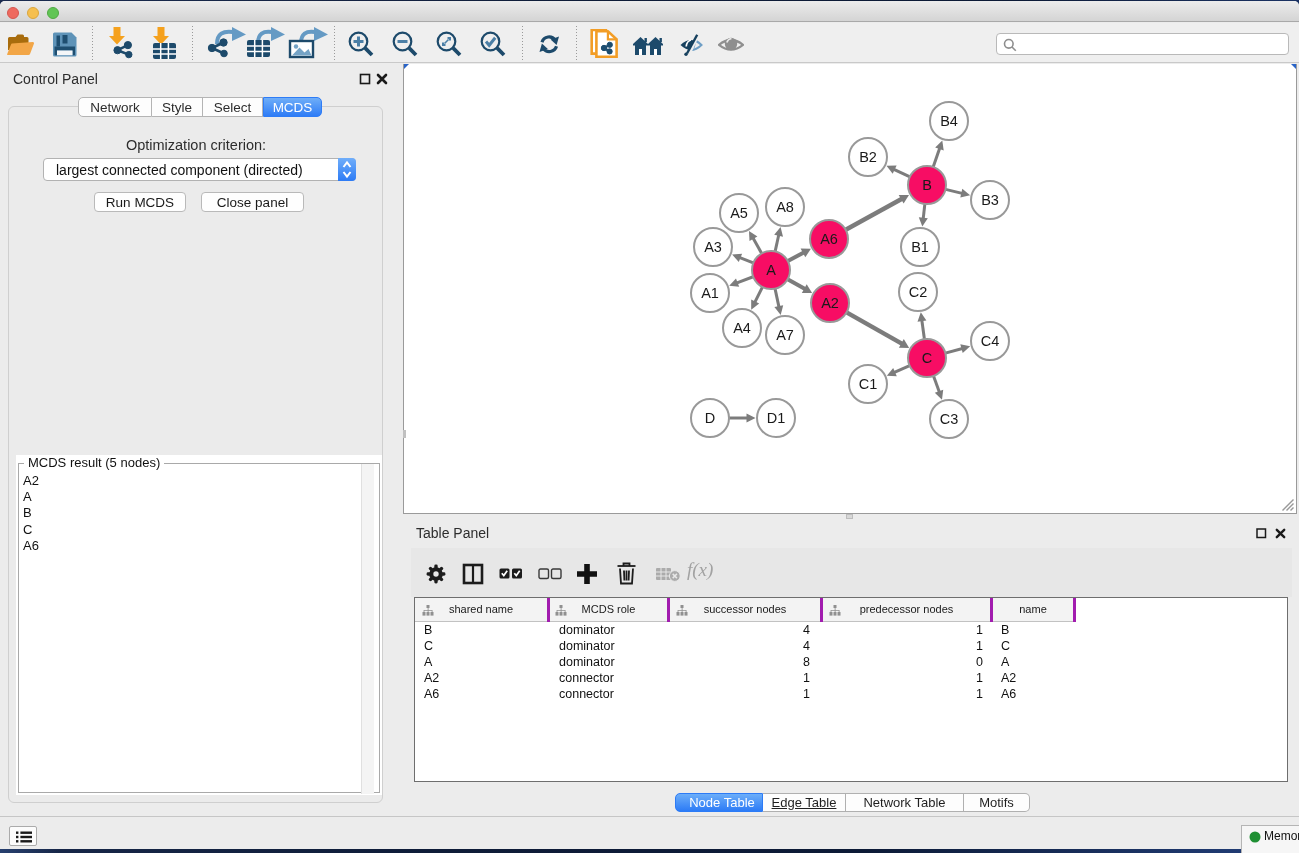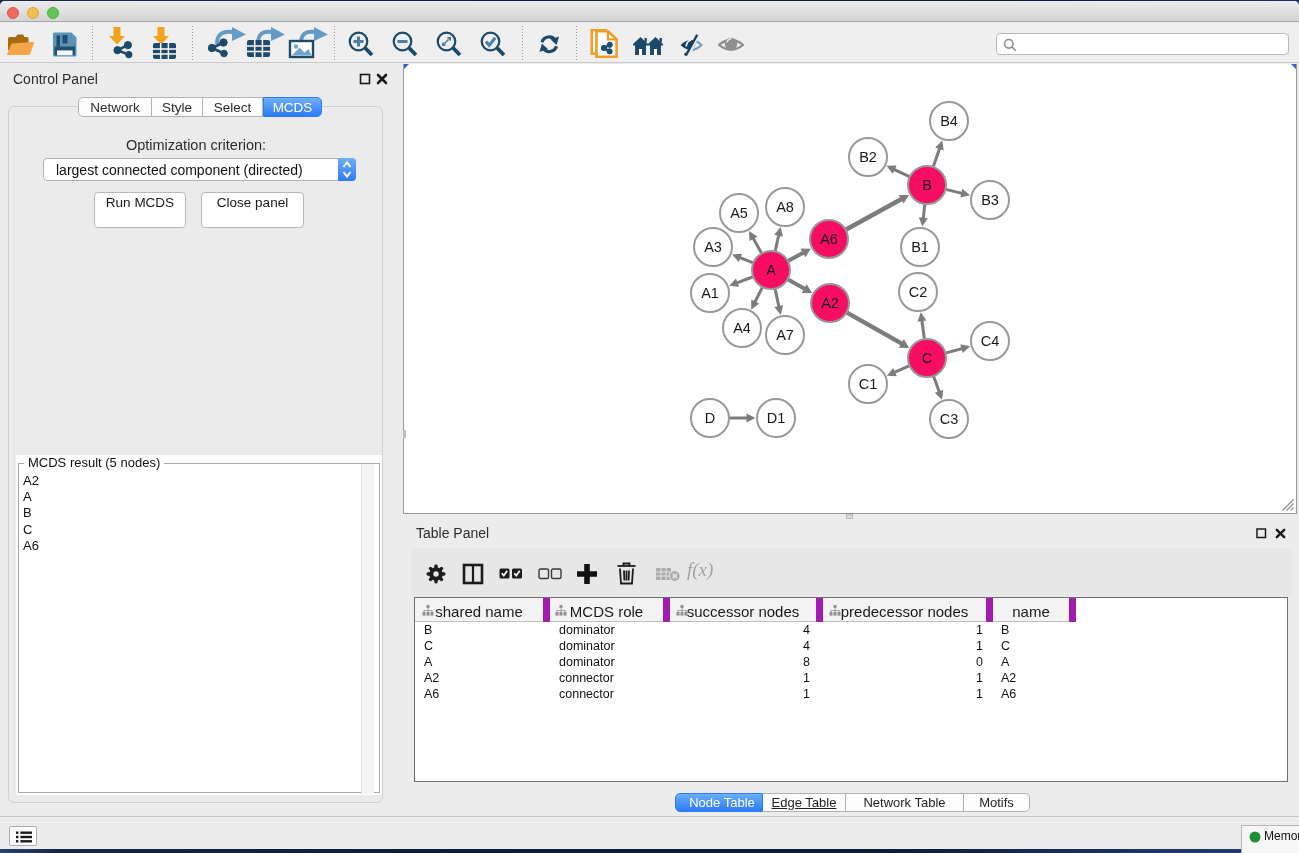--- a/index.html
+++ b/index.html
@@ -20,42 +20,42 @@
 .vsep{top:3px;height:34px;width:1px;background-image:linear-gradient(#9a9a9a 1px,transparent 1px);background-size:1px 3px;}
 #search{left:996px;top:10px;width:293px;height:22px;background:#fff;border:1px solid #b9b9b9;border-radius:4px;}
 
 #cpTitle{left:13px;top:70px;font-size:14px;color:#2d2d2d;}
 #cpPane{left:8px;top:105px;width:375px;height:697px;background:#ebebeb;border:1px solid #cfcfcf;border-radius:6px;}
 .tab{top:96px;height:20px;border:1px solid #b4b4b4;background:#fdfdfd;font-size:13.5px;color:#2d2d2d;text-align:center;line-height:19px;}
 .tabsel{background:linear-gradient(#6faef8,#2e7cf6);color:#fff;border-color:#2e7cf6;}
 #optLabel{left:8px;width:376px;top:136px;text-align:center;font-size:14.5px;color:#2d2d2d;}
 #combo{left:43px;top:157px;width:313px;height:23px;background:#fff;border:1px solid #b2b2b2;border-radius:4px;font-size:14px;color:#111;line-height:22px;padding-left:12px;}
 #comboBtn{left:338px;top:156.5px;width:18px;height:23px;border-radius:0 4px 4px 0;background:linear-gradient(#70aefa,#2d7bf5);}
-.btn{top:191px;height:36px;background:#fefefe;border:1px solid #b9b9b9;border-radius:4px;font-size:13.5px;color:#1a1a1a;text-align:center;line-height:19px;}
+.btn{top:191px;height:20px;background:#fefefe;border:1px solid #b9b9b9;border-radius:4px;font-size:13.5px;color:#1a1a1a;text-align:center;line-height:19px;}
 
 #mcdsWhite{left:16px;top:454px;width:366px;height:340px;background:#fff;}
 #grpBox{left:2px;top:8px;width:362px;height:330px;border:1px solid #a9a9a9;}
 #grpLbl{left:8px;top:0px;font-size:13px;color:#111;background:#fff;padding:0 4px;}
 #mcdsItems{left:3px;top:18px;font-size:13px;color:#111;}
 #mcdsItems div{padding-left:4px;height:16.2px;line-height:16.2px;}
 #mcdsScroll{left:345px;top:9px;width:13px;height:330px;background:#f4f4f4;border-left:1px solid #e0e0e0;}
 
 #netwin{left:403px;top:63px;width:894px;height:450px;background:#fff;border:1px solid #9a9a9a;border-top:none;}
 #nettitle{left:0px;top:0px;width:892px;height:22px;background:linear-gradient(#f0f0f0,#d8d8d8);border-bottom:1px solid #acacac;border-top:1px solid #bcbcbc;}
 #nettitle .r{left:8px;background:#ee6a5f;border:0.5px solid #d55750;}
 #nettitle .y{left:28px;background:#f5bf4f;border:0.5px solid #dba63c;}
 #nettitle .g{left:48px;background:#61c555;border:0.5px solid #50a943;}
 #ntitle{left:0;right:0;top:3px;text-align:center;font-size:15px;color:#2d2d2d;}
 .bluecorner{width:0;height:0;border-style:solid;z-index:6;}
 
 #tpTitle{left:416px;top:524px;font-size:14px;color:#2d2d2d;}
 #ttoolbar{left:411px;top:547px;width:881px;height:49px;background:#e7e7e7;}
 #tbl{left:414px;top:596px;width:874px;height:185px;background:#fff;border:1px solid #6e6e6e;}
 #thead{left:0;top:0;width:661px;height:24px;background:#f3f3f3;border-bottom:1px solid #c2c2c2;}
-.hcell{top:0;height:24px;border-right:7px solid #a21caf;font-size:15px;color:#1a1a1a;}
+.hcell{top:0;height:24px;border-right:3px solid #a21caf;font-size:11px;color:#1a1a1a;}
 .hctext{width:100%;text-align:center;top:5px;}
 .trow{height:16px;font-size:12.5px;color:#111;}
 .trow span{position:absolute;}
 
 .btab{top:792px;height:19px;background:#fdfdfd;border:1px solid #b0b0b0;font-size:13px;color:#1f1f1f;text-align:center;line-height:17px;}
 .btabsel{background:linear-gradient(#6caef9,#2c7bf6);color:#fff;border-color:#2c7bf6;}
 
 #statusbar{left:0;top:815px;width:1299px;height:33px;background:#ececec;border-top:1px solid #c6c6c6;}
 #listBtn{left:9px;top:9px;width:28px;height:20px;background:#fcfcfc;border:1px solid #ababab;border-radius:2px;}
 #memBtn{left:1217px;top:8px;width:69px;height:37px;background:#f6f6f6;border:1px solid #b5b5b5;font-size:12px;color:#111;line-height:19px;margin-left:24px;}

